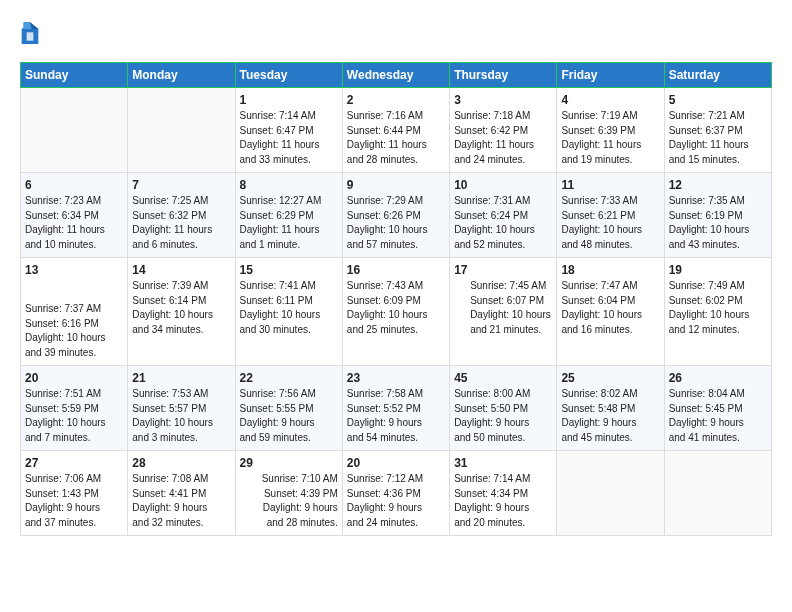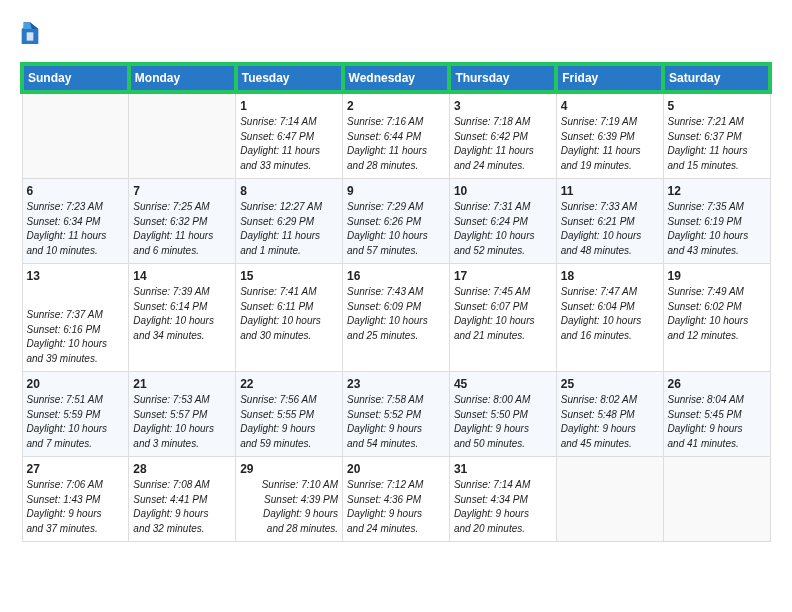--- a/index.html
+++ b/index.html
@@ -57,21 +57,21 @@
       border-collapse: collapse;
       table-layout: fixed;
     }
     thead tr th {
       background: #2878c8;
       color: #fff;
       font-size: 12px;
       font-weight: bold;
       padding: 5px 4px;
       text-align: left;
-      border: 4px solid #22c55e;
+      border: 1px solid #22c55e;
     }
     tbody tr {
       border-bottom: 1px solid #ccc;
     }
     tbody tr td {
       vertical-align: top;
       font-size: 10.5px;
       color: #222;
       padding: 5px 4px;
       border: 1px solid #ddd;
@@ -83,21 +83,20 @@
     .day-num {
       font-size: 12px;
       font-weight: bold;
       display: block;
       margin-bottom: 2px;
     }
     .day-info {
       font-size: 10px;
       line-height: 1.45;
       color: #222;
-      font-style: italic;
     }
     tbody tr:nth-child(even) {
       background: #f5f8fc;
     }
     tbody tr:nth-child(odd) {
       background: #fff;
     }
   </style>
 </head>
 <body>
@@ -249,21 +248,21 @@
           </td>
           <td>
             <span class="day-num">16</span>
             <div class="day-info" style="white-space: pre-line;">Sunrise: 7:43 AM
 Sunset: 6:09 PM
 Daylight: 10 hours
 and 25 minutes.</div>
           </td>
           <td>
             <span class="day-num">17</span>
-            <div class="day-info" style="white-space: pre-line;">Sunrise: 7:45 AM
+            <div class="day-info" style="white-space: pre-line; margin-left: 16px;">Sunrise: 7:45 AM
 Sunset: 6:07 PM
 Daylight: 10 hours
 and 21 minutes.</div>
           </td>
           <td>
             <span class="day-num">18</span>
             <div class="day-info" style="white-space: pre-line;">Sunrise: 7:47 AM
 Sunset: 6:04 PM
 Daylight: 10 hours
 and 16 minutes.</div>

